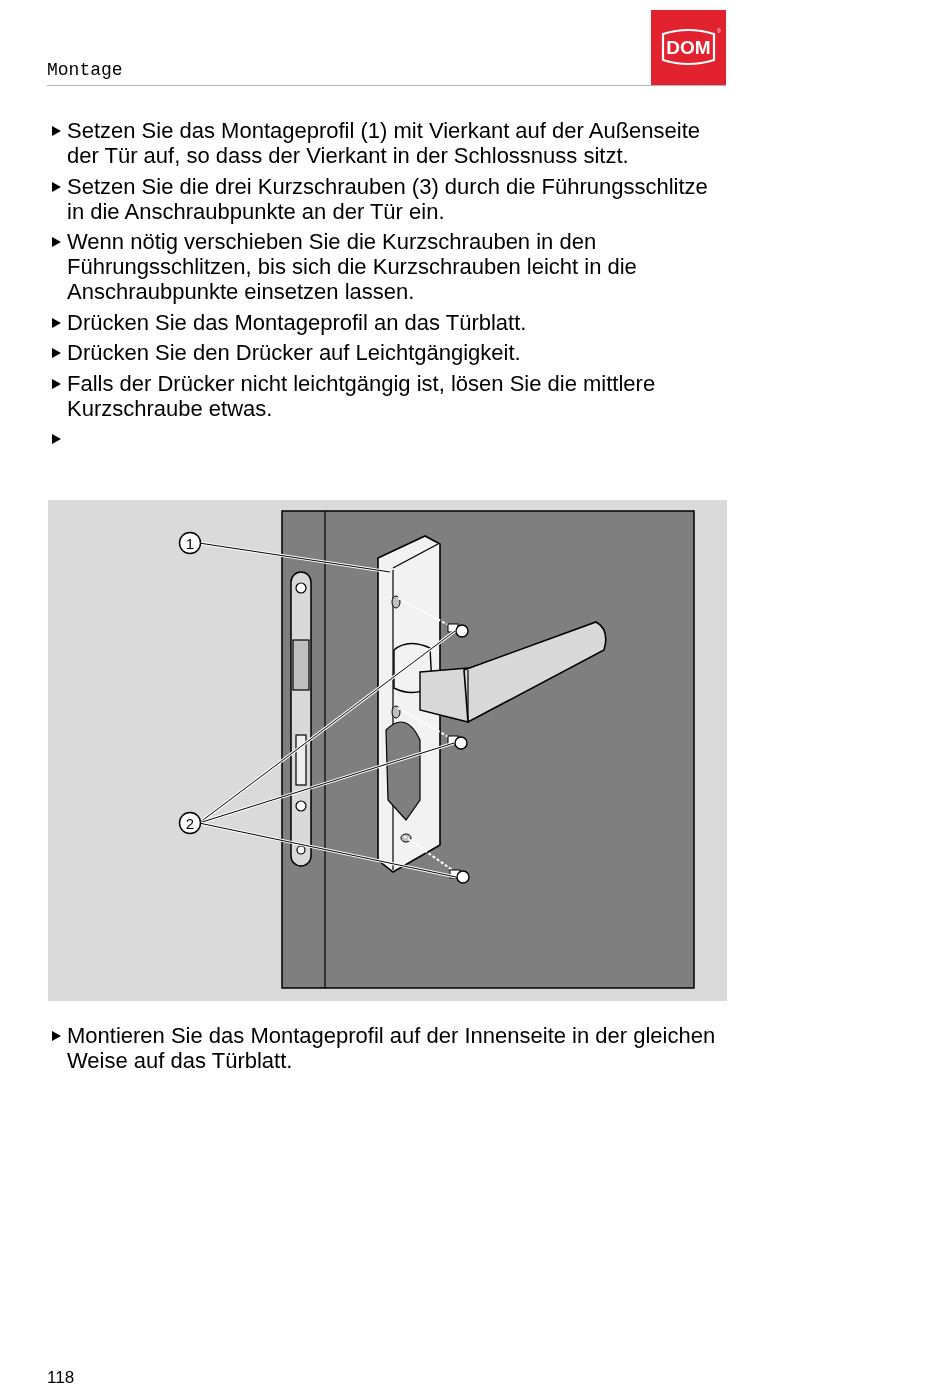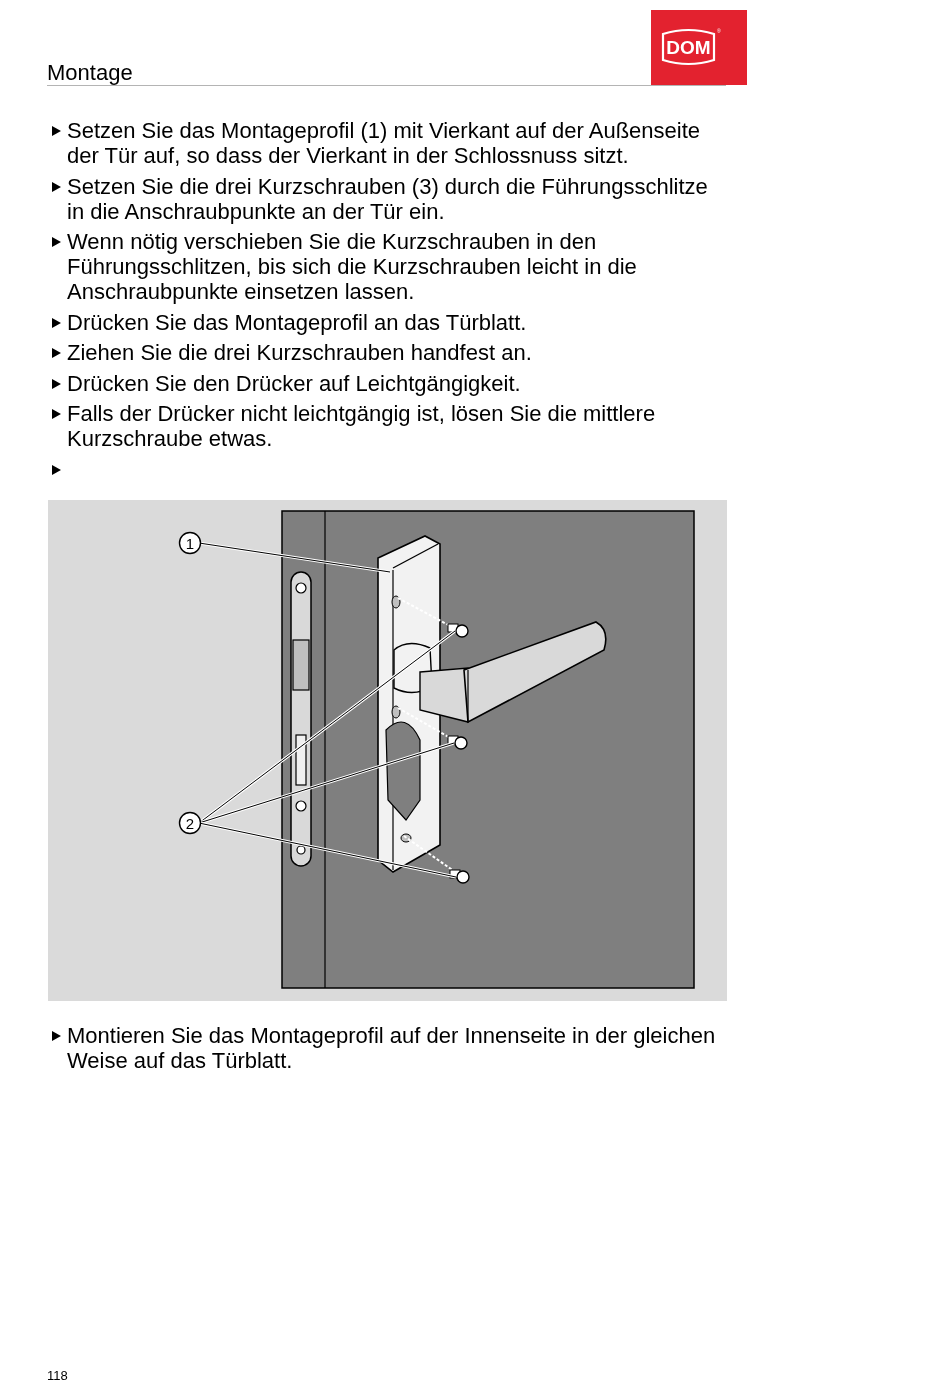--- a/index.html
+++ b/index.html
@@ -1,52 +1,51 @@
 <!DOCTYPE html>
 <html><head>
 <meta charset="utf-8">
 <style>
   html, body { margin:0; padding:0; background:#ffffff; }
   body { width:950px; height:1387px; position:relative; overflow:hidden;
          font-family:"Liberation Sans", sans-serif; color:#000; }
-  .header-title { position:absolute; left:47px; top:60px; font-size:22px; }
+  .header-title { position:absolute; left:47px; top:60px; font-size:18px;font-family:Liberation Mono, monospace; }
   .header-rule { position:absolute; left:47px; top:85px; width:679px; height:1px; background:#b4b4b4; }
-  .logo { position:absolute; left:651px; top:10px; width:96px; height:75px; background:#e3222f; }
+  .logo { position:absolute; left:651px; top:10px; width:75px; height:75px; background:#e3222f; }
   .logo svg { position:absolute; left:0; top:0; }
   .steps { position:absolute; left:50px; width:680px; margin:0; padding:0; list-style:none; }
   .steps li { position:relative; padding-left:17px; font-size:22px; line-height:25px; margin-bottom:5.5px; }
   .steps li .tri { position:absolute; left:2px; top:8px; width:0; height:0;
                    border-top:5.5px solid transparent; border-bottom:5.5px solid transparent;
                    border-left:9px solid #000; }
   .steps-1 { top:118px; }
   .steps-2 { top:1023px; }
   .figure { position:absolute; left:48px; top:500px; width:679px; height:501px; background:#dadada; }
   .figure svg { position:absolute; left:0; top:0; }
-  .page-number { position:absolute; left:47px; top:1368px; font-size:13px; }
+  .page-number { position:absolute; left:47px; top:1368px; font-size:17px; }
 </style>
 </head>
 <body>
 
 <div class="header-title">Montage</div>
 <div class="header-rule"></div>
 
 <div class="logo">
   <svg width="75" height="75" viewBox="0 0 75 75">
     <path d="M12 24 Q37.5 16 63 24 L63 50 Q37.5 58 12 50 Z" fill="none" stroke="#fff" stroke-width="2.2"></path>
     <text x="37.5" y="44" text-anchor="middle" fill="#fff" font-family="Liberation Sans, sans-serif" font-weight="bold" font-size="19">DOM</text>
     <text x="66" y="23" fill="#fff" font-size="5" font-family="Liberation Sans, sans-serif">®</text>
   </svg>
 </div>
 
 <ul class="steps steps-1">
   <li><span class="tri"></span><span>Setzen Sie das Montageprofil (1) mit Vierkant auf der Außenseite der Tür auf, so dass der Vierkant in der Schlossnuss sitzt.</span></li>
   <li><span class="tri"></span><span>Setzen Sie die drei Kurzschrauben (3) durch die Führungsschlitze in die Anschraubpunkte an der Tür ein.</span></li>
   <li><span class="tri"></span><span>Wenn nötig verschieben Sie die Kurzschrauben in den Führungsschlitzen, bis sich die Kurzschrauben leicht in die Anschraubpunkte einsetzen lassen.</span></li>
   <li><span class="tri"></span><span>Drücken Sie das Montageprofil an das Türblatt.</span></li>
-  <li><span class="tri"></span><span>Ziehen Sie die drei Kurzschrauben handfest an.</span></li>
   <li><span class="tri"></span><span>Drücken Sie den Drücker auf Leichtgängigkeit.</span></li>
   <li><span class="tri"></span><span>Falls der Drücker nicht leichtgängig ist, lösen Sie die mittlere Kurzschraube etwas.</span></li>
   <li><span class="tri"></span></li>
 </ul>
 
 <div class="figure">
   <svg width="679" height="501" viewBox="0 0 679 501">
 
     <rect x="234" y="11" width="412" height="477" fill="#7f7f7f" stroke="#000" stroke-width="1.5"></rect>
     <line x1="277" y1="11" x2="277" y2="488" stroke="#000" stroke-width="1.2"></line>

